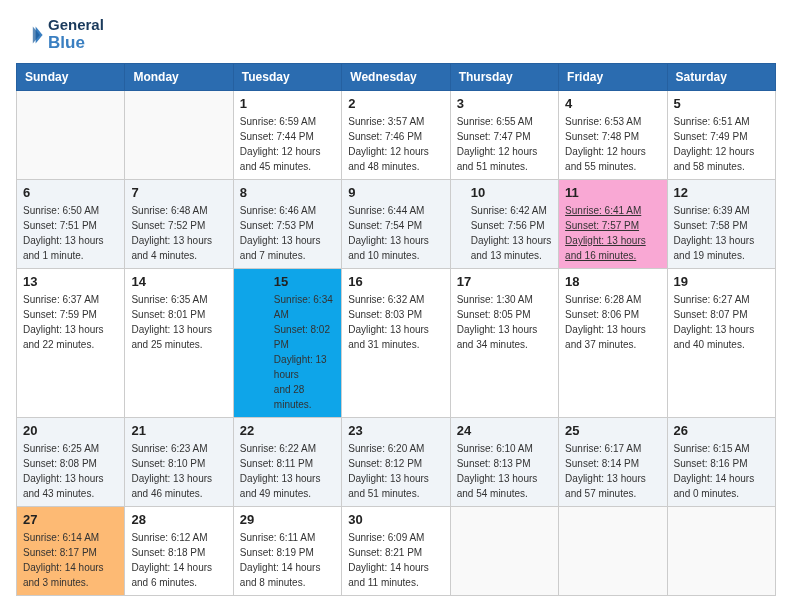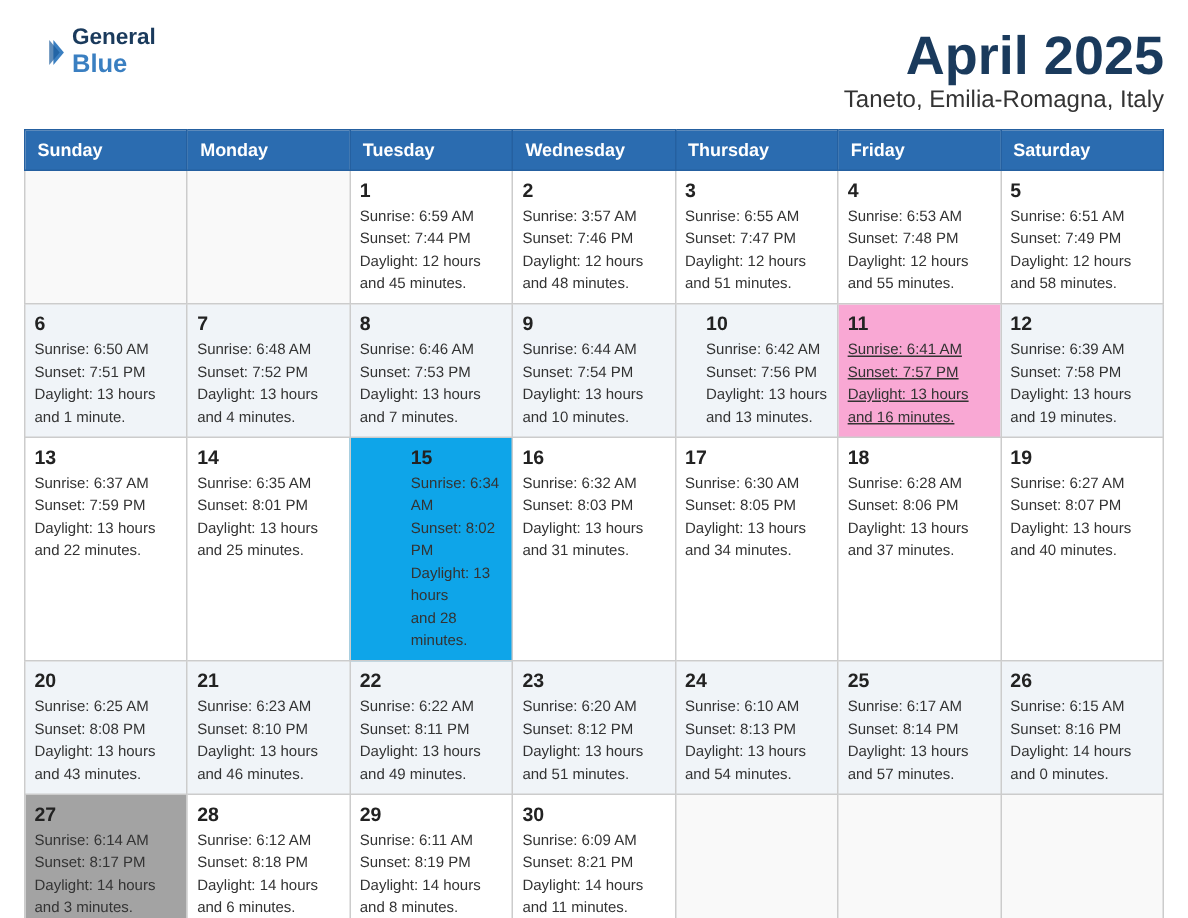--- a/index.html
+++ b/index.html
@@ -85,24 +85,20 @@
   <div class="logo">
     <svg class="logo-icon" viewBox="0 0 40 40">
       <polygon points="28,8 38,20 28,32" fill="#3a7fc1"></polygon>
       <polygon points="24,8 34,20 24,32" fill="#1a5a9a" opacity="0.7"></polygon>
     </svg>
     <div>
       <div style="font-size:15px;font-weight:bold;color:#1a3a5c;">General</div>
       <div style="font-size:17px;font-weight:bold;color:#3a7fc1;">Blue</div>
     </div>
   </div>
-  <div class="title-area">
-    <div class="month-title">April 2025</div>
-    <div class="location-title">Taneto, Emilia-Romagna, Italy</div>
-  </div>
 </div>
 
 <table class="calendar">
   <thead>
     <tr id="weekday-header">
         <th>Sunday</th>
         <th>Monday</th>
         <th>Tuesday</th>
         <th>Wednesday</th>
         <th>Thursday</th>
@@ -225,21 +221,21 @@
         </td>
         <td style="background: rgb(255, 255, 255);">
           <div class="day-number">16</div>
           <div class="day-info" style="white-space: pre-line;">Sunrise: 6:32 AM
 Sunset: 8:03 PM
 Daylight: 13 hours
 and 31 minutes.</div>
         </td>
         <td style="background: rgb(255, 255, 255);">
           <div class="day-number">17</div>
-          <div class="day-info" style="white-space: pre-line;">Sunrise: 6:30 AM
+          <div class="day-info" style="white-space: pre-line;">Sunrise: 1:30 AM
 Sunset: 8:05 PM
 Daylight: 13 hours
 and 34 minutes.</div>
         </td>
         <td style="background: rgb(255, 255, 255);">
           <div class="day-number">18</div>
           <div class="day-info" style="white-space: pre-line;">Sunrise: 6:28 AM
 Sunset: 8:06 PM
 Daylight: 13 hours
 and 37 minutes.</div>
@@ -297,21 +293,21 @@
         </td>
         <td style="background: rgb(240, 244, 248);">
           <div class="day-number">26</div>
           <div class="day-info" style="white-space: pre-line;">Sunrise: 6:15 AM
 Sunset: 8:16 PM
 Daylight: 14 hours
 and 0 minutes.</div>
         </td>
       </tr>
       <tr>
-        <td style="background: #a3a3a3;">
+        <td style="background: #fdba74;">
           <div class="day-number">27</div>
           <div class="day-info" style="white-space: pre-line;">Sunrise: 6:14 AM
 Sunset: 8:17 PM
 Daylight: 14 hours
 and 3 minutes.</div>
         </td>
         <td style="background: rgb(255, 255, 255);">
           <div class="day-number">28</div>
           <div class="day-info" style="white-space: pre-line;">Sunrise: 6:12 AM
 Sunset: 8:18 PM

